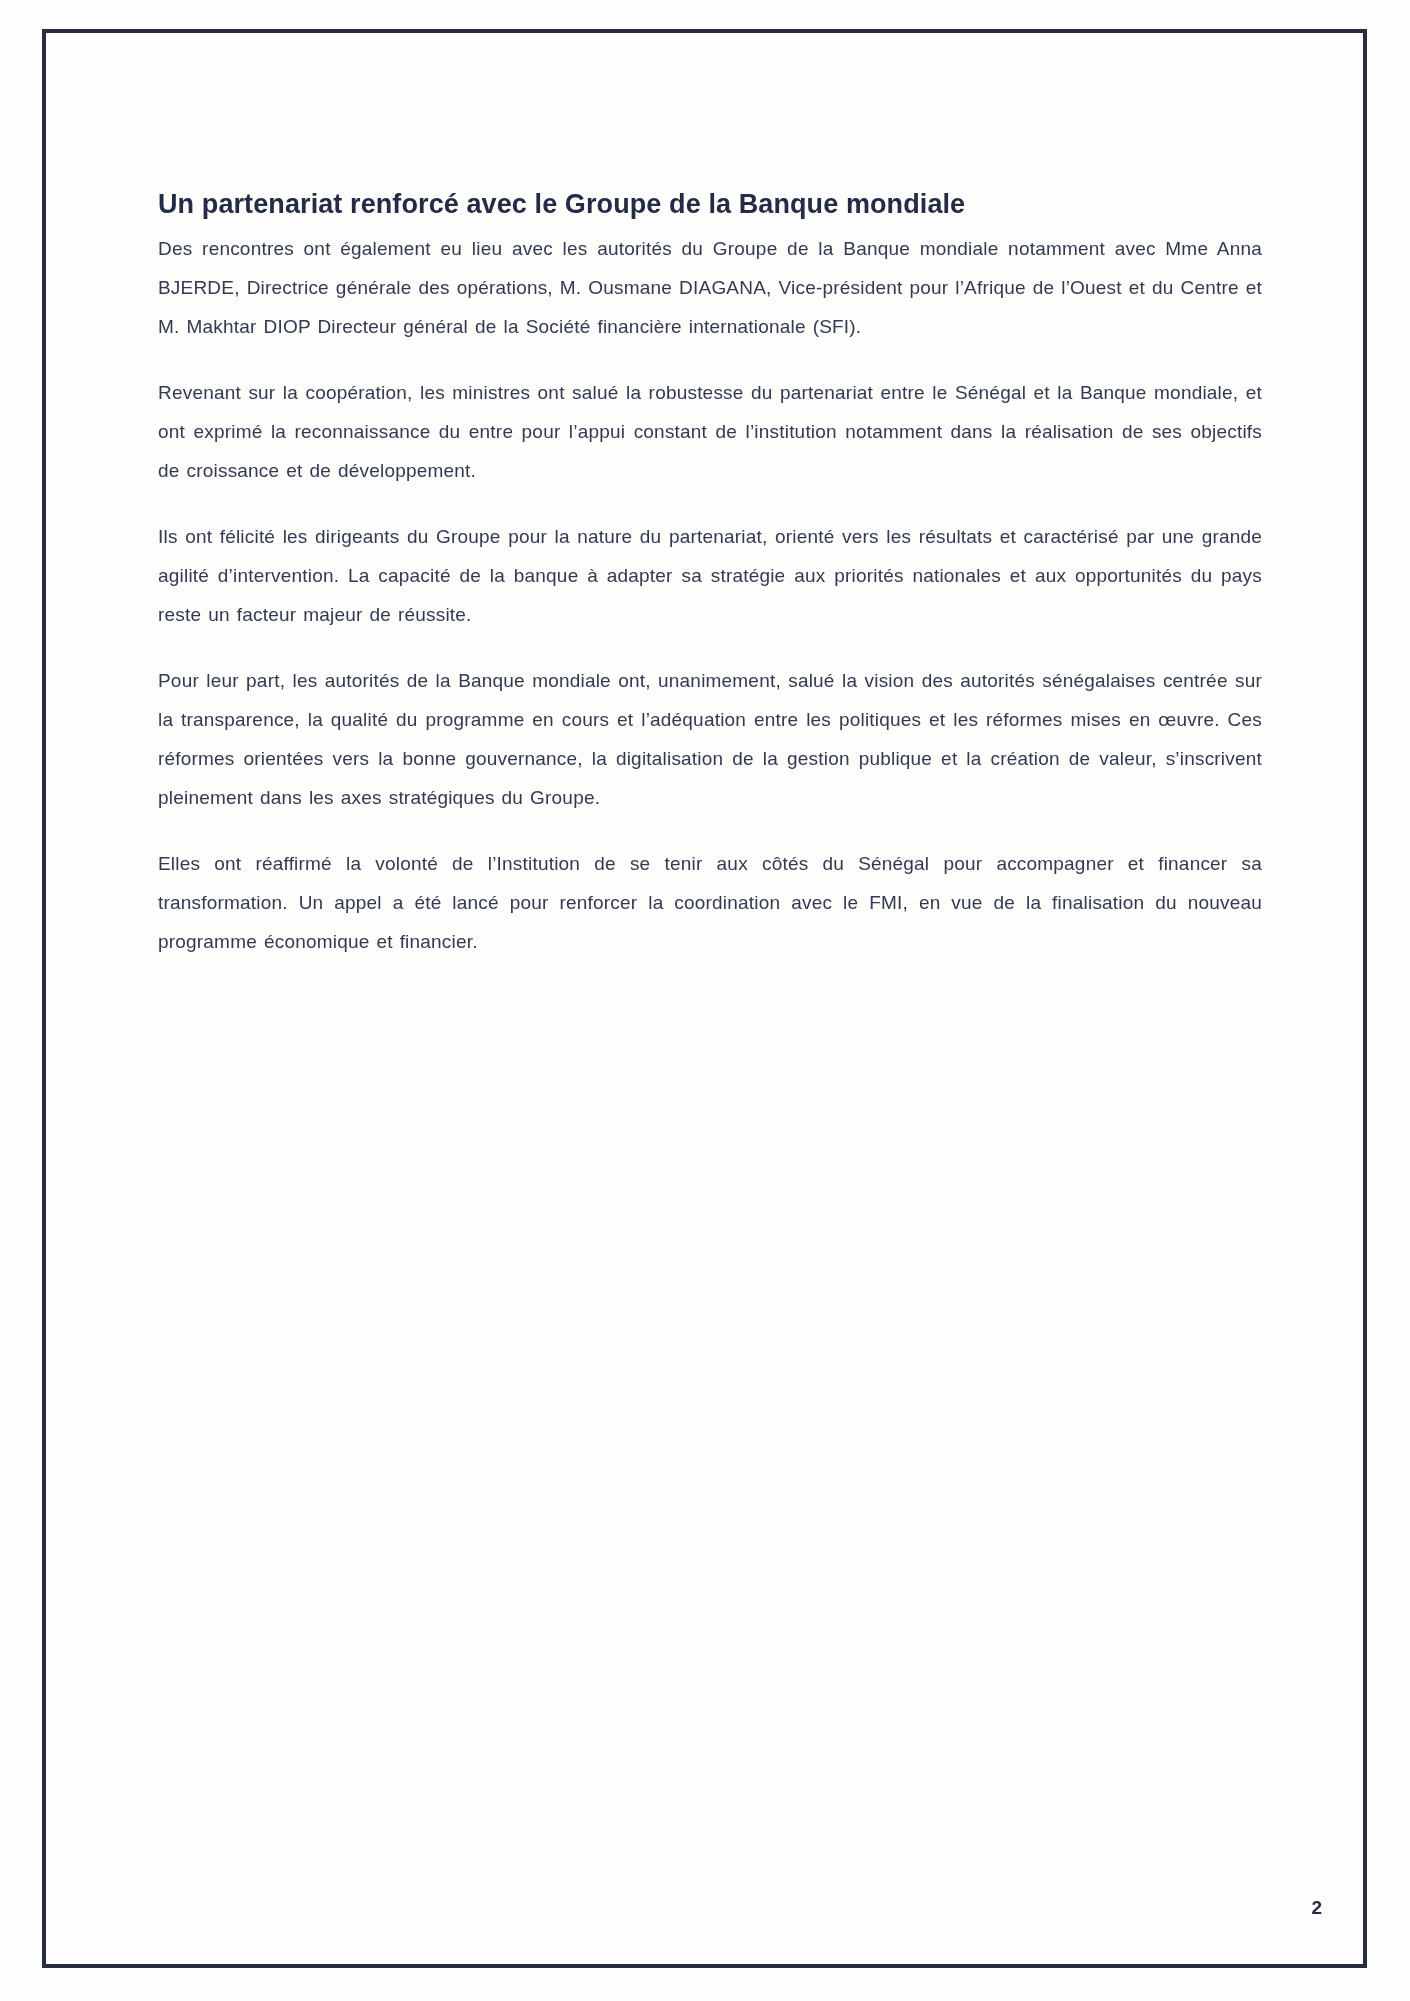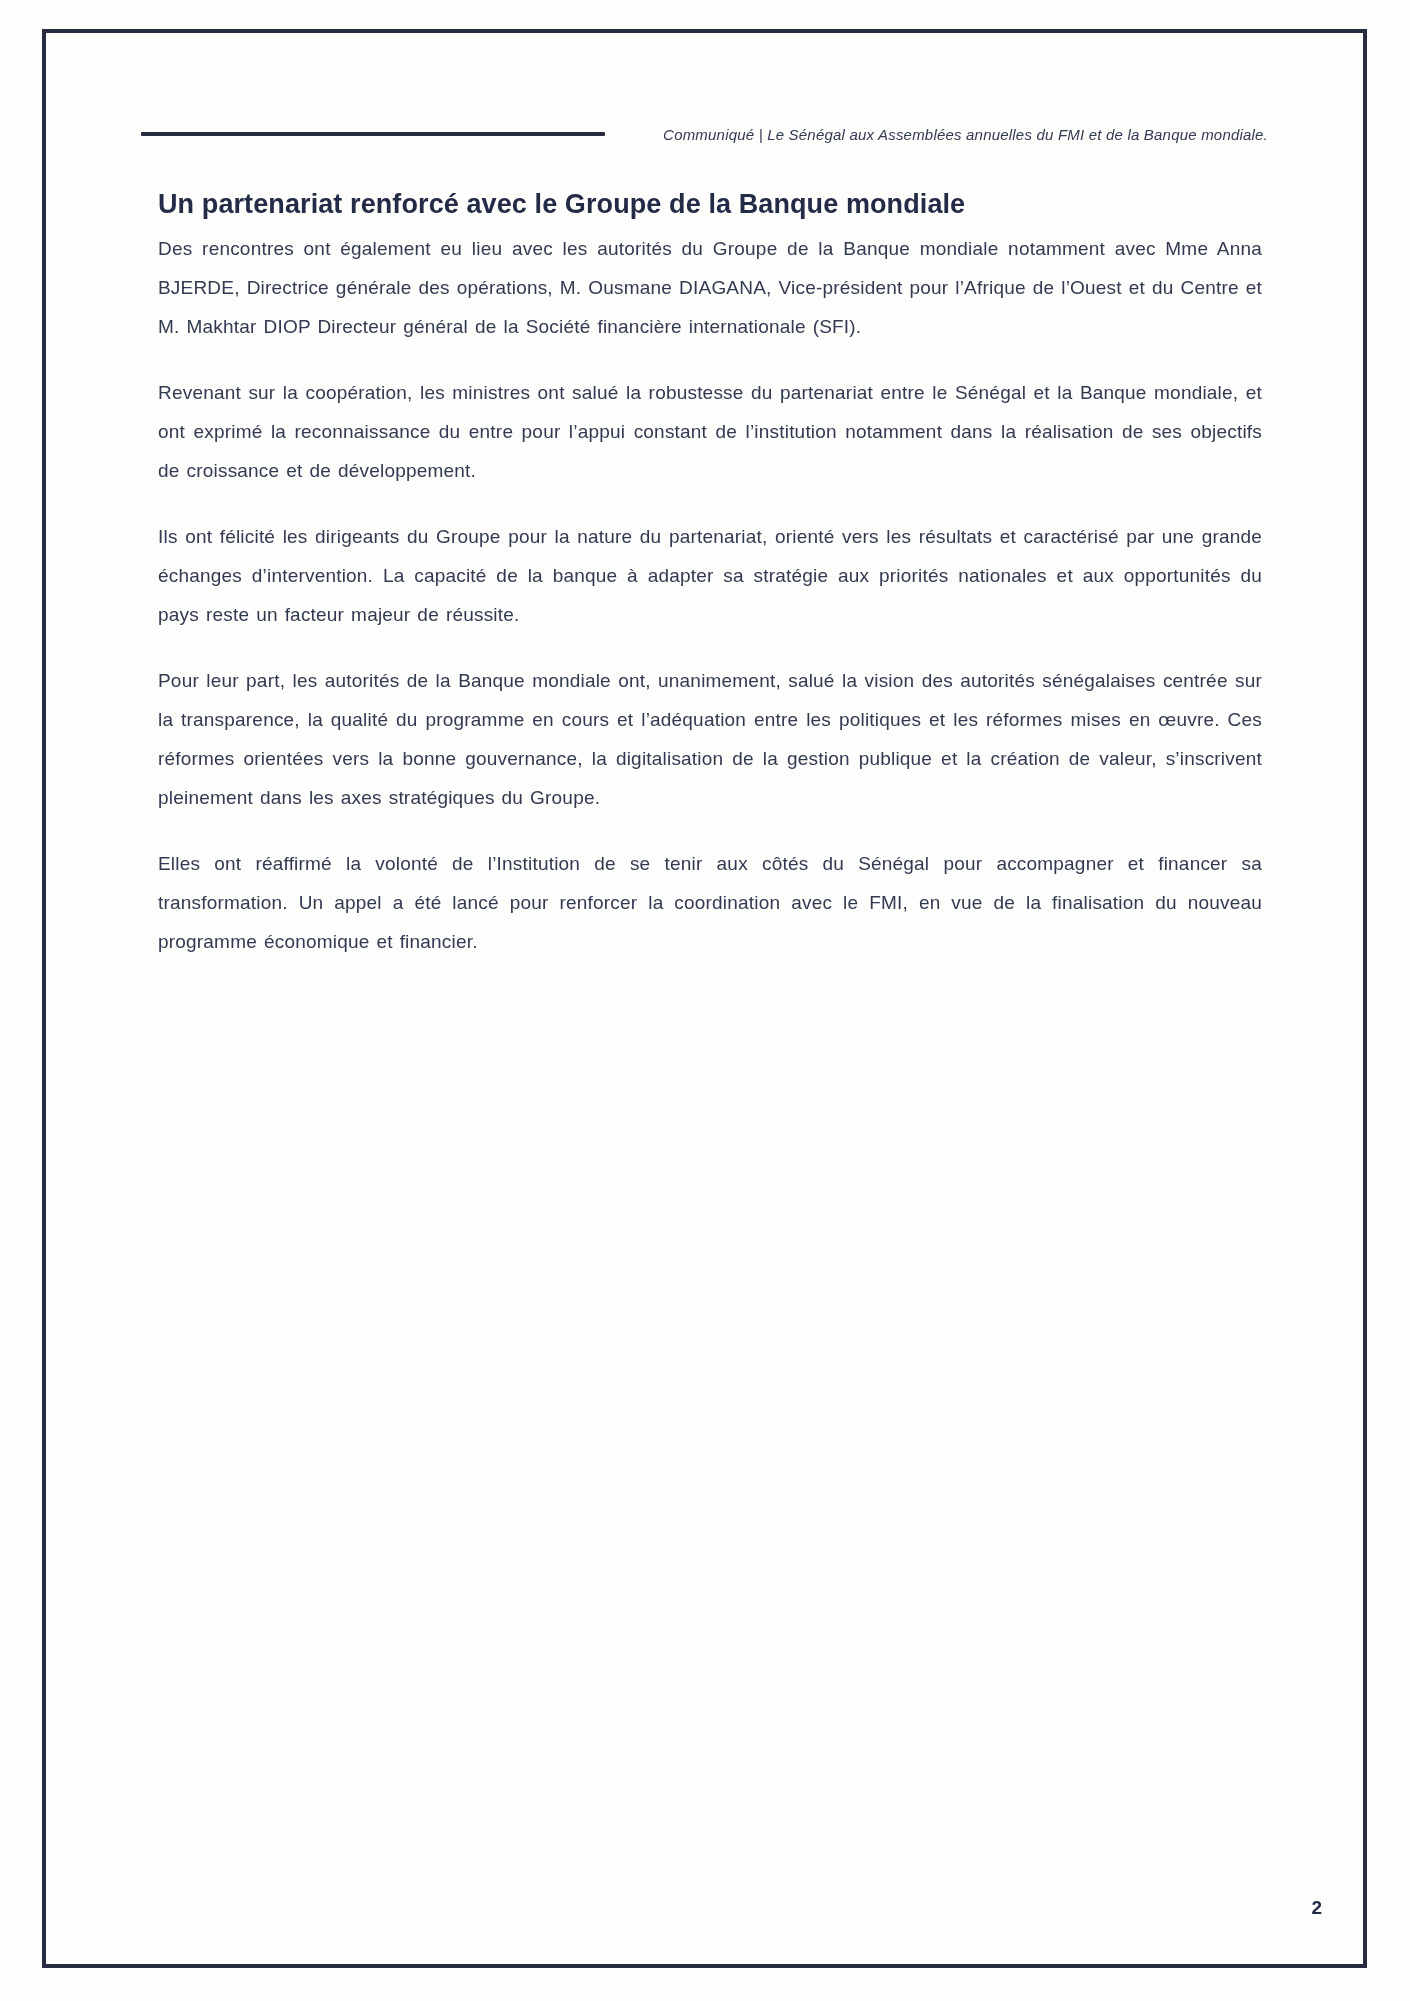--- a/index.html
+++ b/index.html
@@ -83,30 +83,26 @@
     color: var(--heading-ink, #232b47);
   }
 </style>
 </head>
 <body>
 
 <div class="page" style="--ink: #323a52; --heading-ink: #232b47; --frame: #272c40; --bg: #fdfdfb;">
 
   <div class="page-border"></div>
 
-  <header class="doc-header">
-    <div class="header-rule"></div>
-    <div class="header-text">Communiqué | Le Sénégal aux Assemblées annuelles du FMI et de la Banque mondiale.</div>
-  </header>
 
   <main class="content">
 
   <h2 class="heading">Un partenariat renforcé avec le Groupe de la Banque mondiale</h2>
       <p class="paragraph">Des rencontres ont également eu lieu avec les autorités du Groupe de la Banque mondiale notamment avec Mme Anna BJERDE, Directrice générale des opérations, M. Ousmane DIAGANA, Vice-président pour l’Afrique de l’Ouest et du Centre et M. Makhtar DIOP Directeur général de la Société financière internationale (SFI).</p>
       <p class="paragraph">Revenant sur la coopération, les ministres ont salué la robustesse du partenariat entre le Sénégal et la Banque mondiale, et ont exprimé la reconnaissance du entre pour l’appui constant de l’institution notamment dans la réalisation de ses objectifs de croissance et de développement.</p>
-      <p class="paragraph">Ils ont félicité les dirigeants du Groupe pour la nature du partenariat, orienté vers les résultats et caractérisé par une grande échanges d’intervention. La capacité de la banque à adapter sa stratégie aux priorités nationales et aux opportunités du pays reste un facteur majeur de réussite.</p>
+      <p class="paragraph">Ils ont félicité les dirigeants du Groupe pour la nature du partenariat, orienté vers les résultats et caractérisé par une grande agilité d’intervention. La capacité de la banque à adapter sa stratégie aux priorités nationales et aux opportunités du pays reste un facteur majeur de réussite.</p>
       <p class="paragraph">Pour leur part, les autorités de la Banque mondiale ont, unanimement, salué la vision des autorités sénégalaises centrée sur la transparence, la qualité du programme en cours et l’adéquation entre les politiques et les réformes mises en œuvre. Ces réformes orientées vers la bonne gouvernance, la digitalisation de la gestion publique et la création de valeur, s’inscrivent pleinement dans les axes stratégiques du Groupe.</p>
       <p class="paragraph">Elles ont réaffirmé la volonté de l’Institution de se tenir aux côtés du Sénégal pour accompagner et financer sa transformation. Un appel a été lancé pour renforcer la coordination avec le FMI, en vue de la finalisation du nouveau programme économique et financier.</p>
     </main>
 
   <div class="page-number">2</div>
 
 </div>
 
 </body></html>

